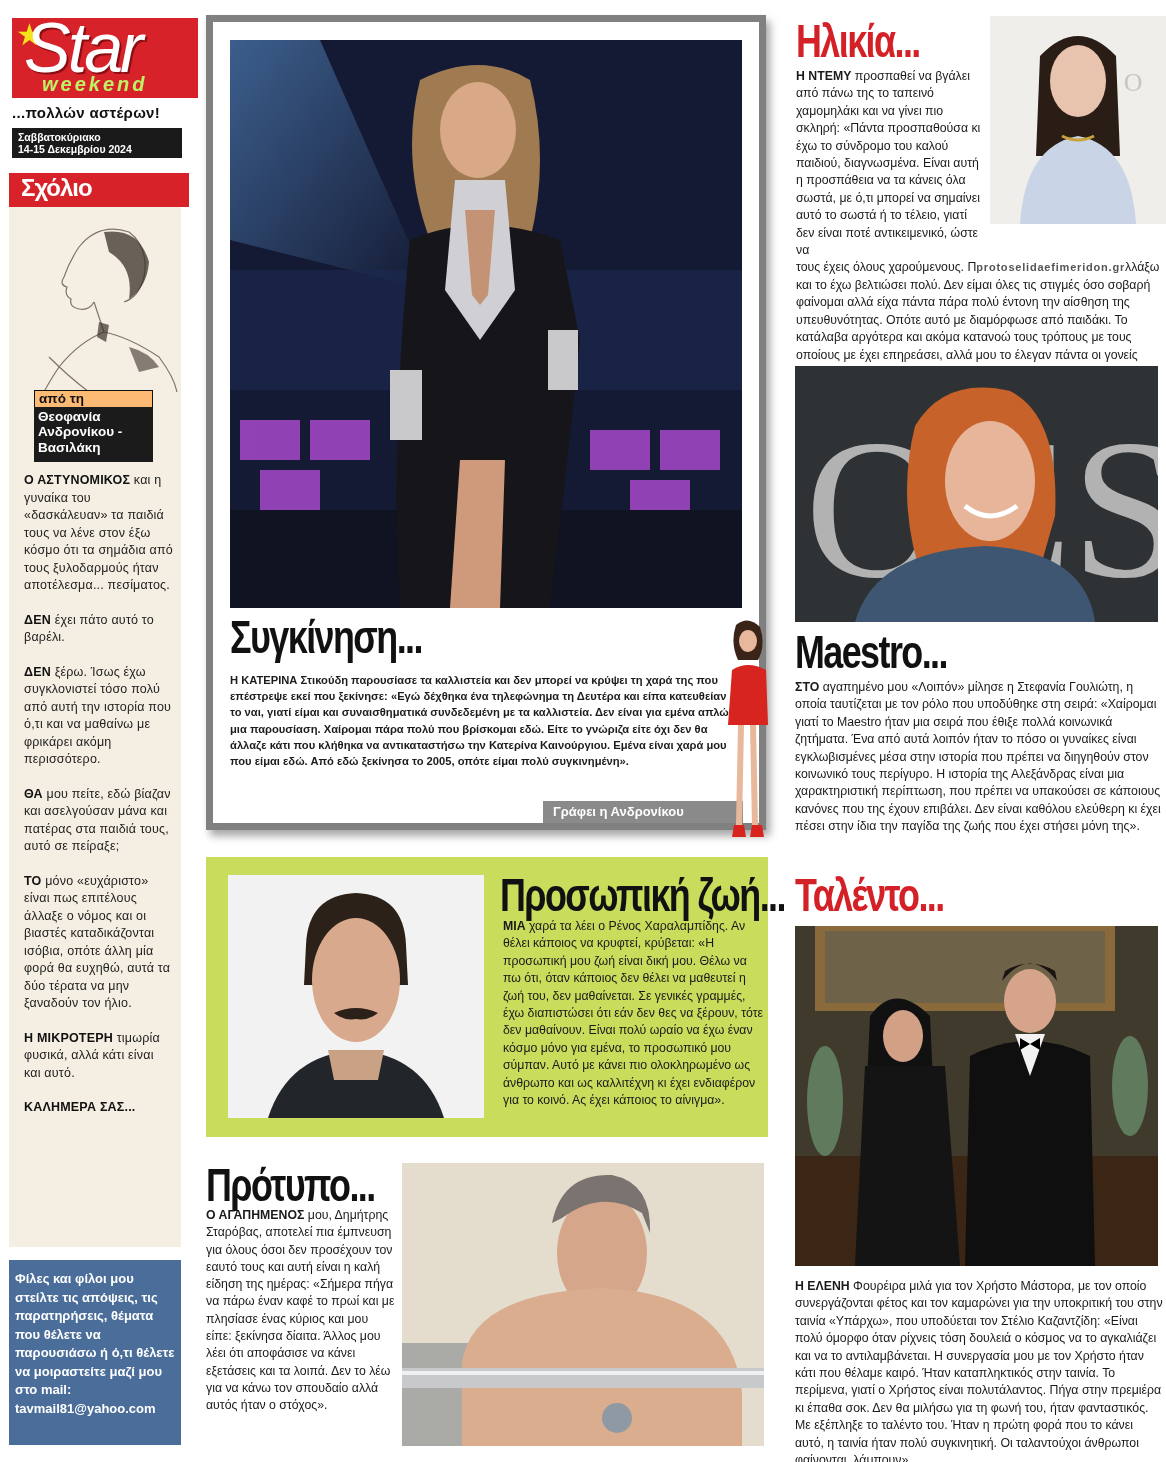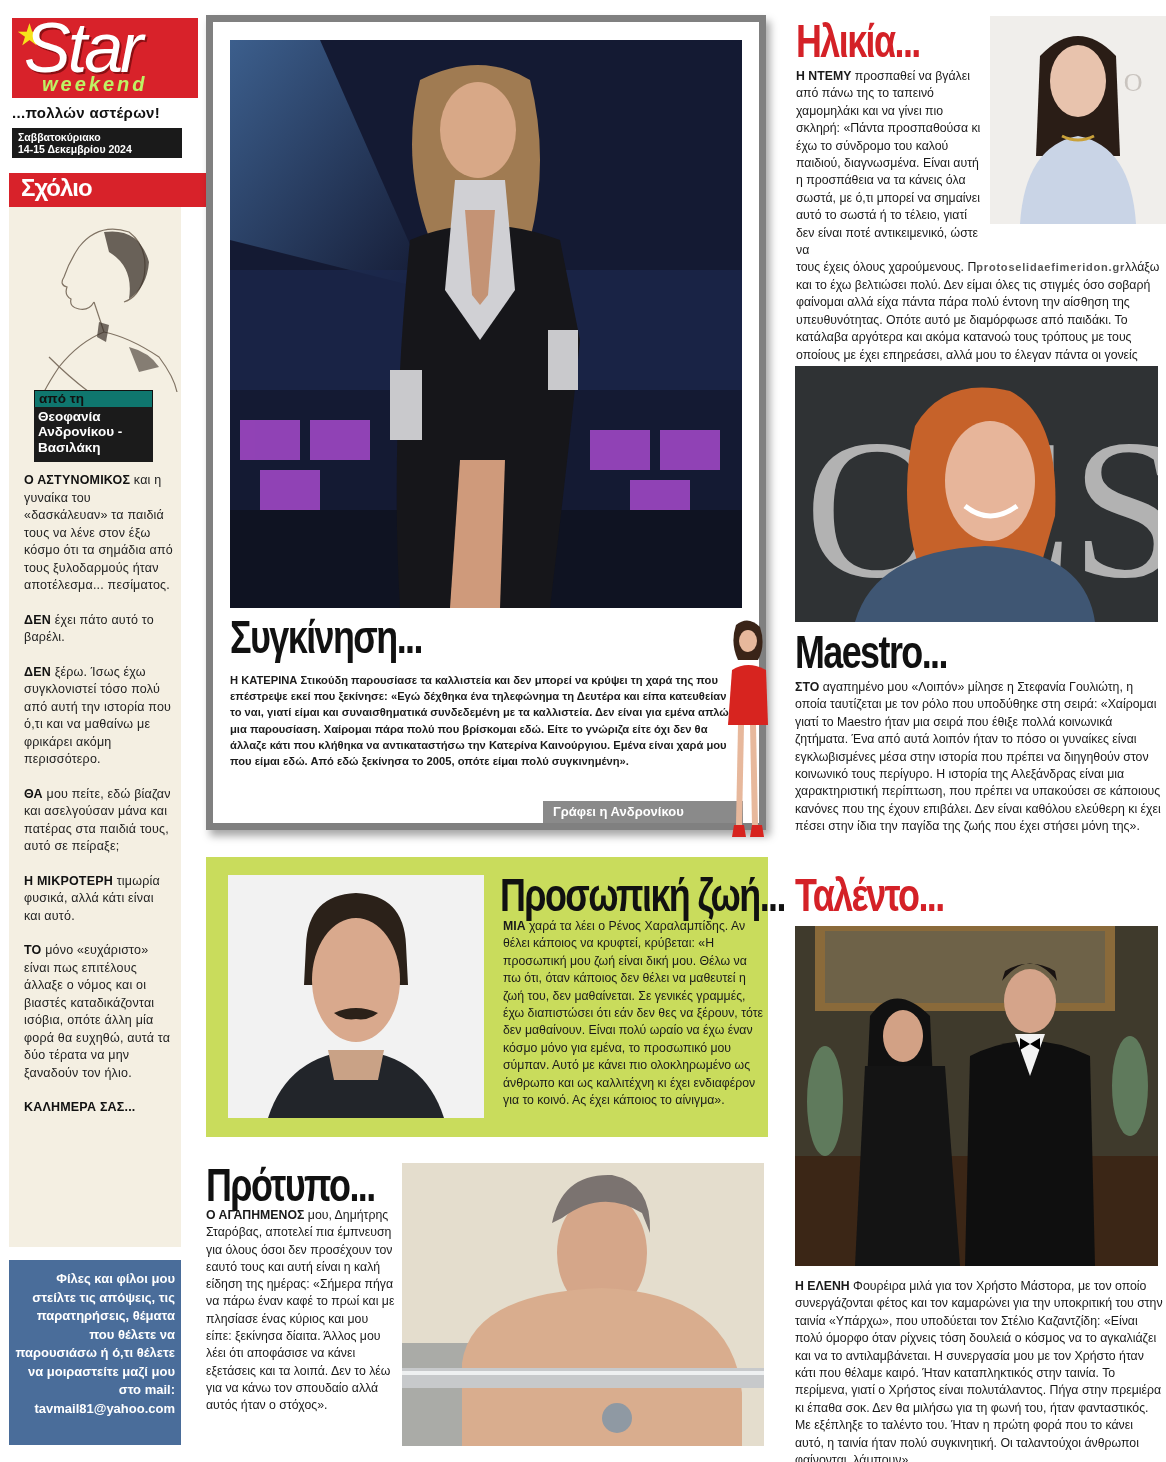--- a/index.html
+++ b/index.html
@@ -8,30 +8,30 @@
 
   .abs { position: absolute; }
 
   
   #logo { left: 12px; top: 18px; width: 186px; height: 80px; background: #d8222a; overflow: hidden; }
   #logo .star-text { position: absolute; left: 12px; top: -10px; font-size: 70px; font-weight: normal; font-style: italic; color: #fff; letter-spacing: -3px; text-shadow: 2px 2px 0 #8a0f13; }
   #logo .weekend { position: absolute; left: 30px; top: 55px; font-size: 20px; font-weight: bold; font-style: italic; color: #bef264; letter-spacing: 3px; }
   #logo .star-shape { position: absolute; left: 4px; top: 2px; width: 30px; height: 30px; color: #f6e21b; font-size: 30px; line-height: 30px; }
   #tagline { left: 12px; top: 104px; font-size: 15px; font-weight: bold; color: #111; letter-spacing: 0.3px; }
   #datebox { left: 12px; top: 128px; width: 170px; height: 30px; background: #1a1a1a; color: #fff; font-size: 10.5px; font-weight: bold; line-height: 12px; padding: 3px 6px; }
-  #comment-head { left: 9px; top: 173px; width: 204px; height: 34px; background: #d8222a; color: #fff; font-size: 24px; font-weight: bold; padding: 1px 12px; letter-spacing: -1px; }
+  #comment-head { left: 9px; top: 173px; width: 180px; height: 34px; background: #d8222a; color: #fff; font-size: 24px; font-weight: bold; padding: 1px 12px; letter-spacing: -1px; }
   #comment-col { left: 9px; top: 207px; width: 172px; height: 1040px; background: #f4efe2; }
   #sketch { left: 9px; top: 207px; width: 172px; height: 185px; }
   #byline { left: 34px; top: 390px; width: 119px; height: 72px; background: #1b1b1b; color: #fff; font-size: 13.5px; font-weight: bold; line-height: 15.5px; padding: 2px 4px; }
-  #byline .pre { display: block; background: #0f766e; color: #111; margin: -2px -4px 2px -4px; padding: 0 4px; border: 1px solid #111; border-bottom: none; }
+  #byline .pre { display: block; background: #fdba74; color: #111; margin: -2px -4px 2px -4px; padding: 0 4px; border: 1px solid #111; border-bottom: none; }
   .col-text { font-size: 12.5px; line-height: 17.5px; color: #222; letter-spacing: 0.2px; }
   .col-text p { margin-bottom: 17px; }
   .col-text b { color: #111; margin-top: 14px; }
   #comment-body { left: 24px; top: 472px; width: 150px; }
-  #mailbox { left: 9px; top: 1260px; width: 172px; height: 185px; background: #4a6d9a; color: #fff; font-size: 13px; font-weight: bold; line-height: 18.5px; text-align: right; padding: 10px 6px; }
+  #mailbox { left: 9px; top: 1260px; width: 172px; height: 185px; background: #4a6d9a; color: #fff; font-size: 13px; font-weight: bold; line-height: 18.5px; text-align: left; padding: 10px 6px; }
 
   
   #feature { left: 206px; top: 15px; width: 560px; height: 815px; background: #808080; padding: 7px; box-shadow: 4px 6px 8px rgba(0,0,0,0.35); }
   #feature-inner { position: absolute; left: 7px; top: 7px; width: 546px; height: 801px; background: #fff; }
   #feature-photo { left: 230px; top: 40px; width: 512px; height: 568px; overflow: hidden; background: linear-gradient(160deg, #1a2140 0%, #2c3a6a 30%, #12182c 60%, #0c0f1e 100%); }
   .h-big { font-size: 46px; font-weight: bold; color: #111; letter-spacing: -2px; transform: scaleX(0.78); transform-origin: left top; white-space: nowrap; }
   .h-red { color: #d42127; }
   #feature-title { left: 230px; top: 610px; }
   #feature-body { left: 230px; top: 672px; width: 510px; font-size: 11.2px; line-height: 16.2px; font-weight: bold; color: #1c1c1c; }
   #writer-tag { left: 543px; top: 801px; width: 200px; height: 22px; background: #8a8a8a; color: #fff; font-size: 13px; font-weight: bold; padding: 3px 0 0 10px; }
@@ -95,22 +95,22 @@
 <div id="byline" class="abs">
   <span class="pre">από τη</span>
   <span>Θεοφανία Ανδρονίκου - Βασιλάκη</span>
 </div>
 
 <div id="comment-body" class="abs col-text">
   <p><b>Ο ΑΣΤΥΝΟΜΙΚΟΣ</b><span> και η γυναίκα του «δασκάλευαν» τα παιδιά τους να λένε στον έξω κόσμο ότι τα σημάδια από τους ξυλοδαρμούς ήταν αποτέλεσμα... πεσίματος.</span></p>
   <p><b>ΔΕΝ</b><span> έχει πάτο αυτό το βαρέλι.</span></p>
   <p><b>ΔΕΝ</b><span> ξέρω. Ίσως έχω συγκλονιστεί τόσο πολύ από αυτή την ιστορία που ό,τι και να μαθαίνω με φρικάρει ακόμη περισσότερο.</span></p>
   <p><b>ΘΑ</b><span> μου πείτε, εδώ βίαζαν και ασελγούσαν μάνα και πατέρας στα παιδιά τους, αυτό σε πείραξε;</span></p>
+  <p><b>ΤΟ</b><span> μόνο «ευχάριστο» είναι πως επιτέλους άλλαξε ο νόμος και οι βιαστές καταδικάζονται ισόβια, οπότε άλλη μία φορά θα ευχηθώ, αυτά τα δύο τέρατα να μην ξαναδούν τον ήλιο.</span></p>
   <p><b>Η ΜΙΚΡΟΤΕΡΗ</b><span> τιμωρία φυσικά, αλλά κάτι είναι και αυτό.</span></p>
-  <p><b>ΤΟ</b><span> μόνο «ευχάριστο» είναι πως επιτέλους άλλαξε ο νόμος και οι βιαστές καταδικάζονται ισόβια, οπότε άλλη μία φορά θα ευχηθώ, αυτά τα δύο τέρατα να μην ξαναδούν τον ήλιο.</span></p>
   <p><b>ΚΑΛΗΜΕΡΑ ΣΑΣ...</b></p>
 </div>
 
 <div id="mailbox" class="abs">
   <div>Φίλες και φίλοι μου στείλτε τις απόψεις, τις παρατηρήσεις, θέματα που θέλετε να παρουσιάσω ή ό,τι θέλετε να μοιραστείτε μαζί μου στο mail:</div>
   <div>tavmail81@yahoo.com</div>
 </div>
 
 <div id="feature" class="abs">
   <div id="feature-inner"></div>

